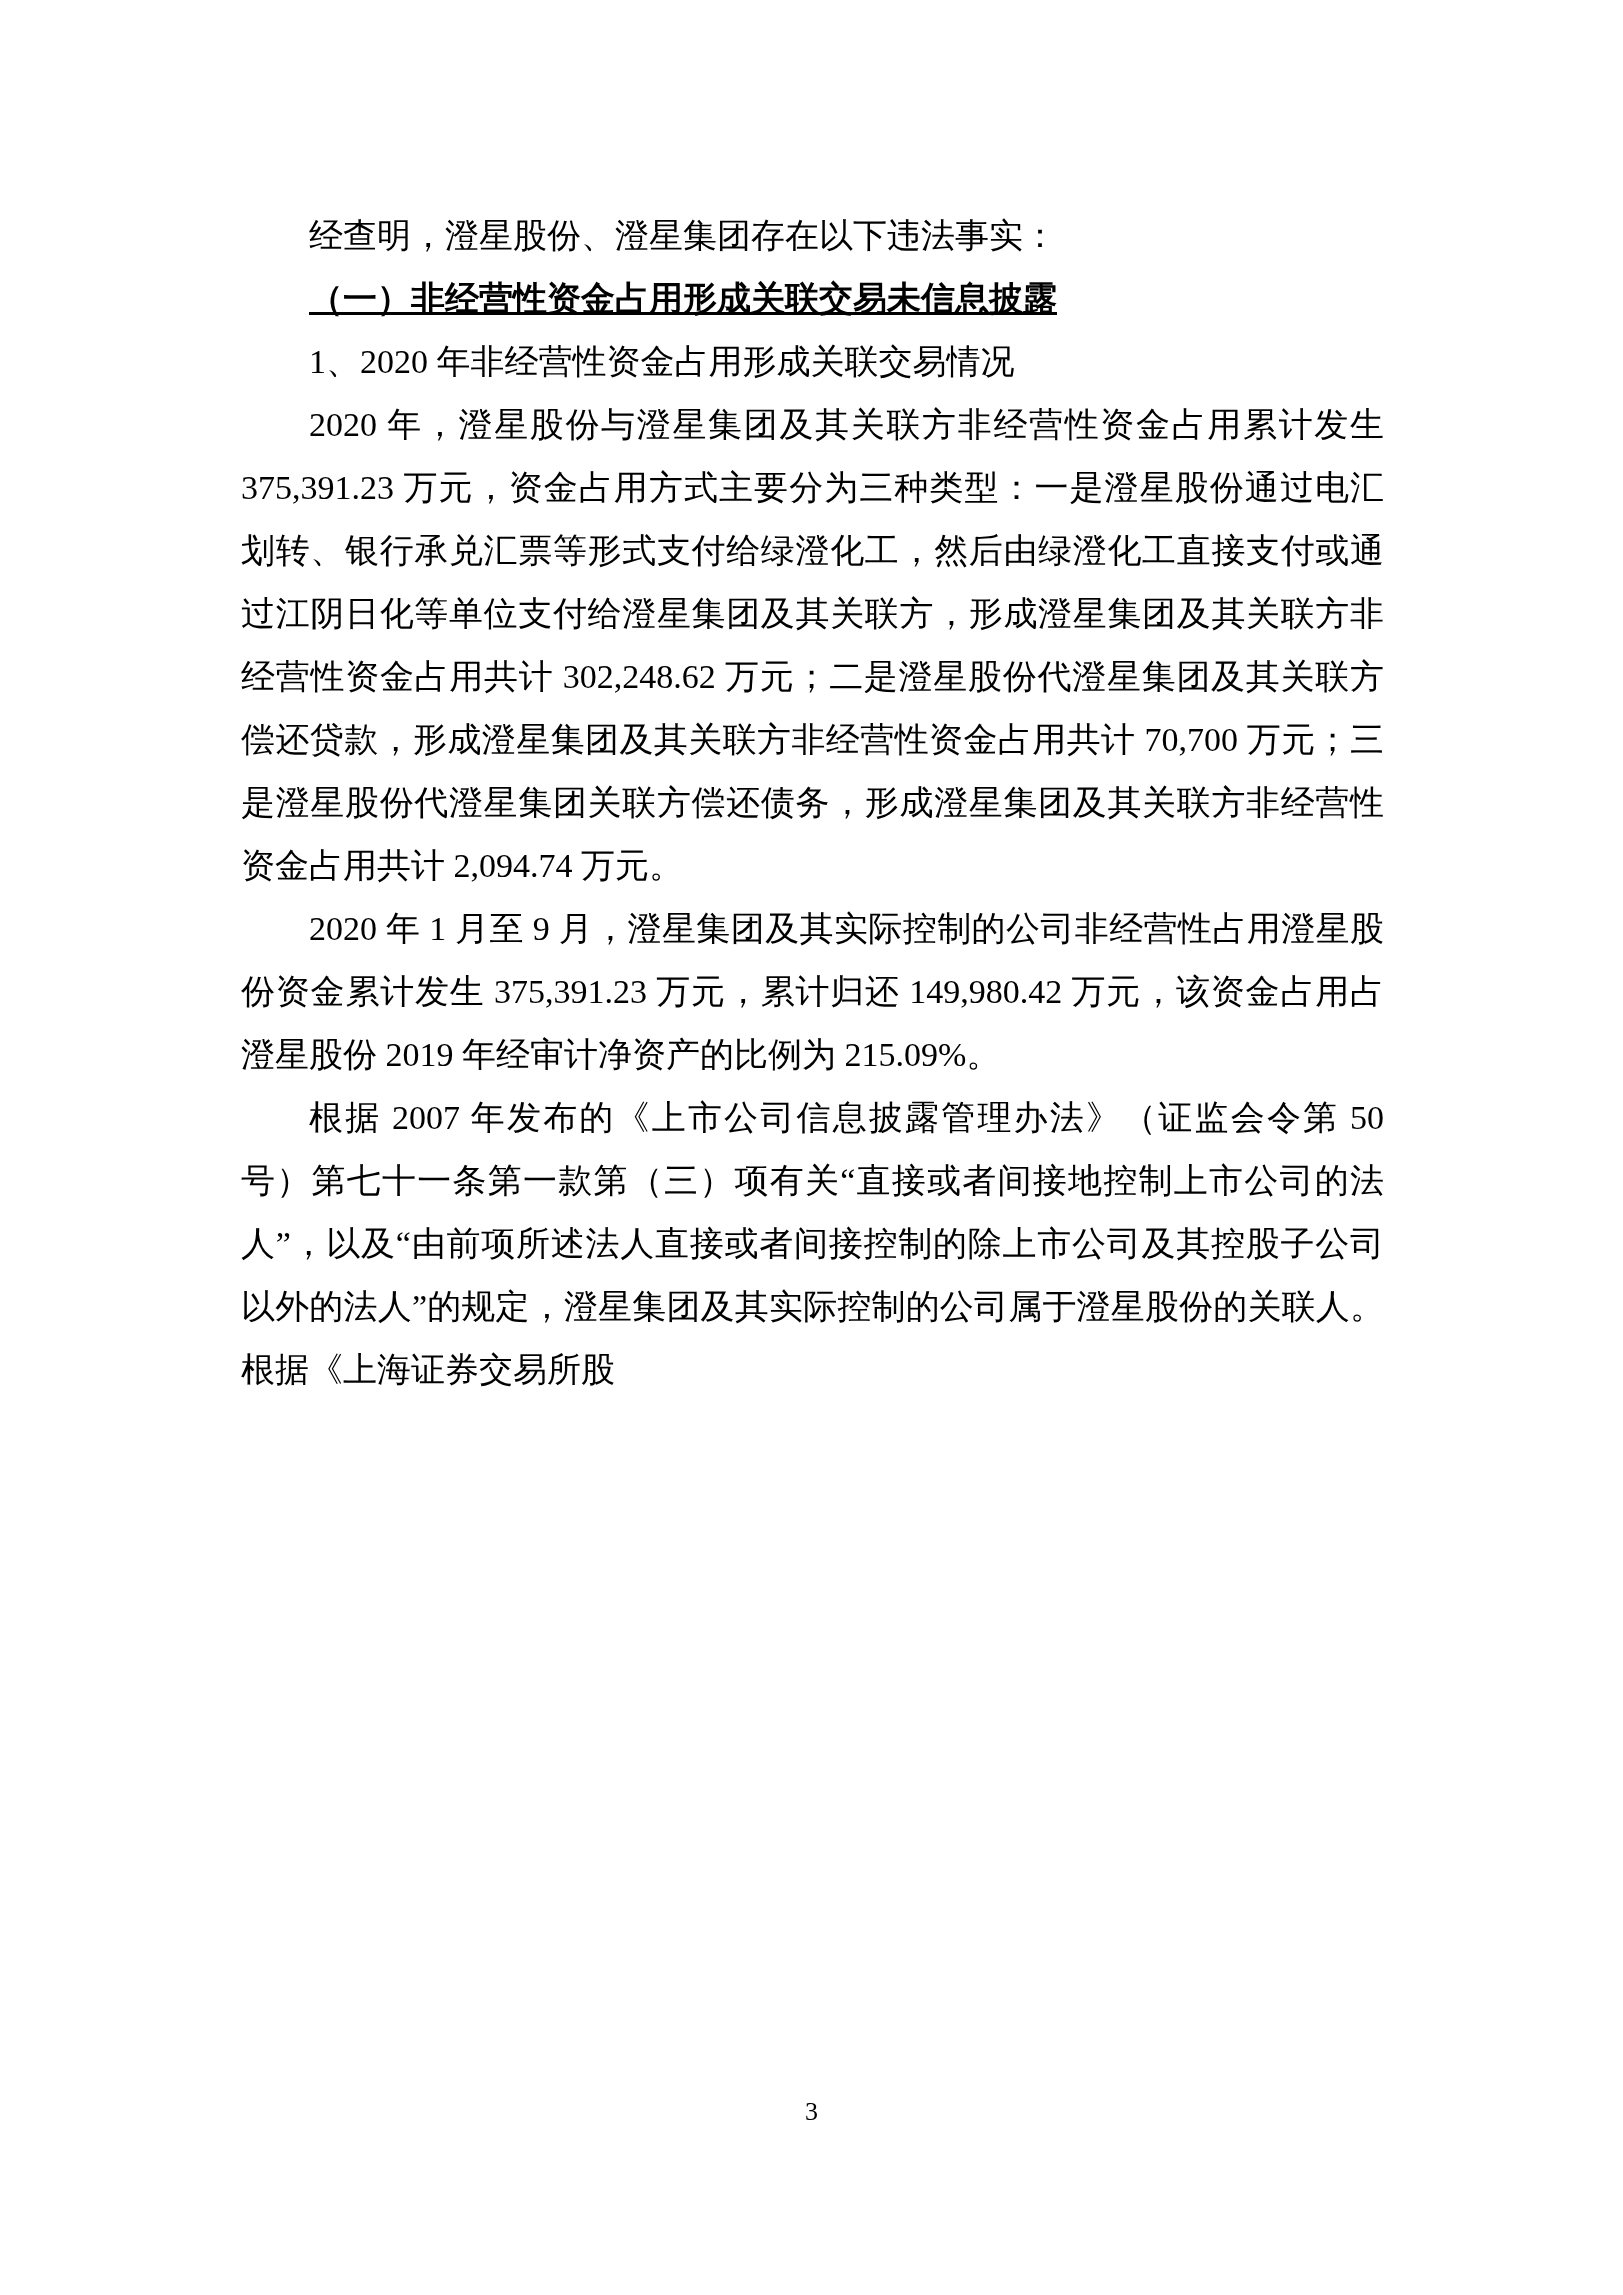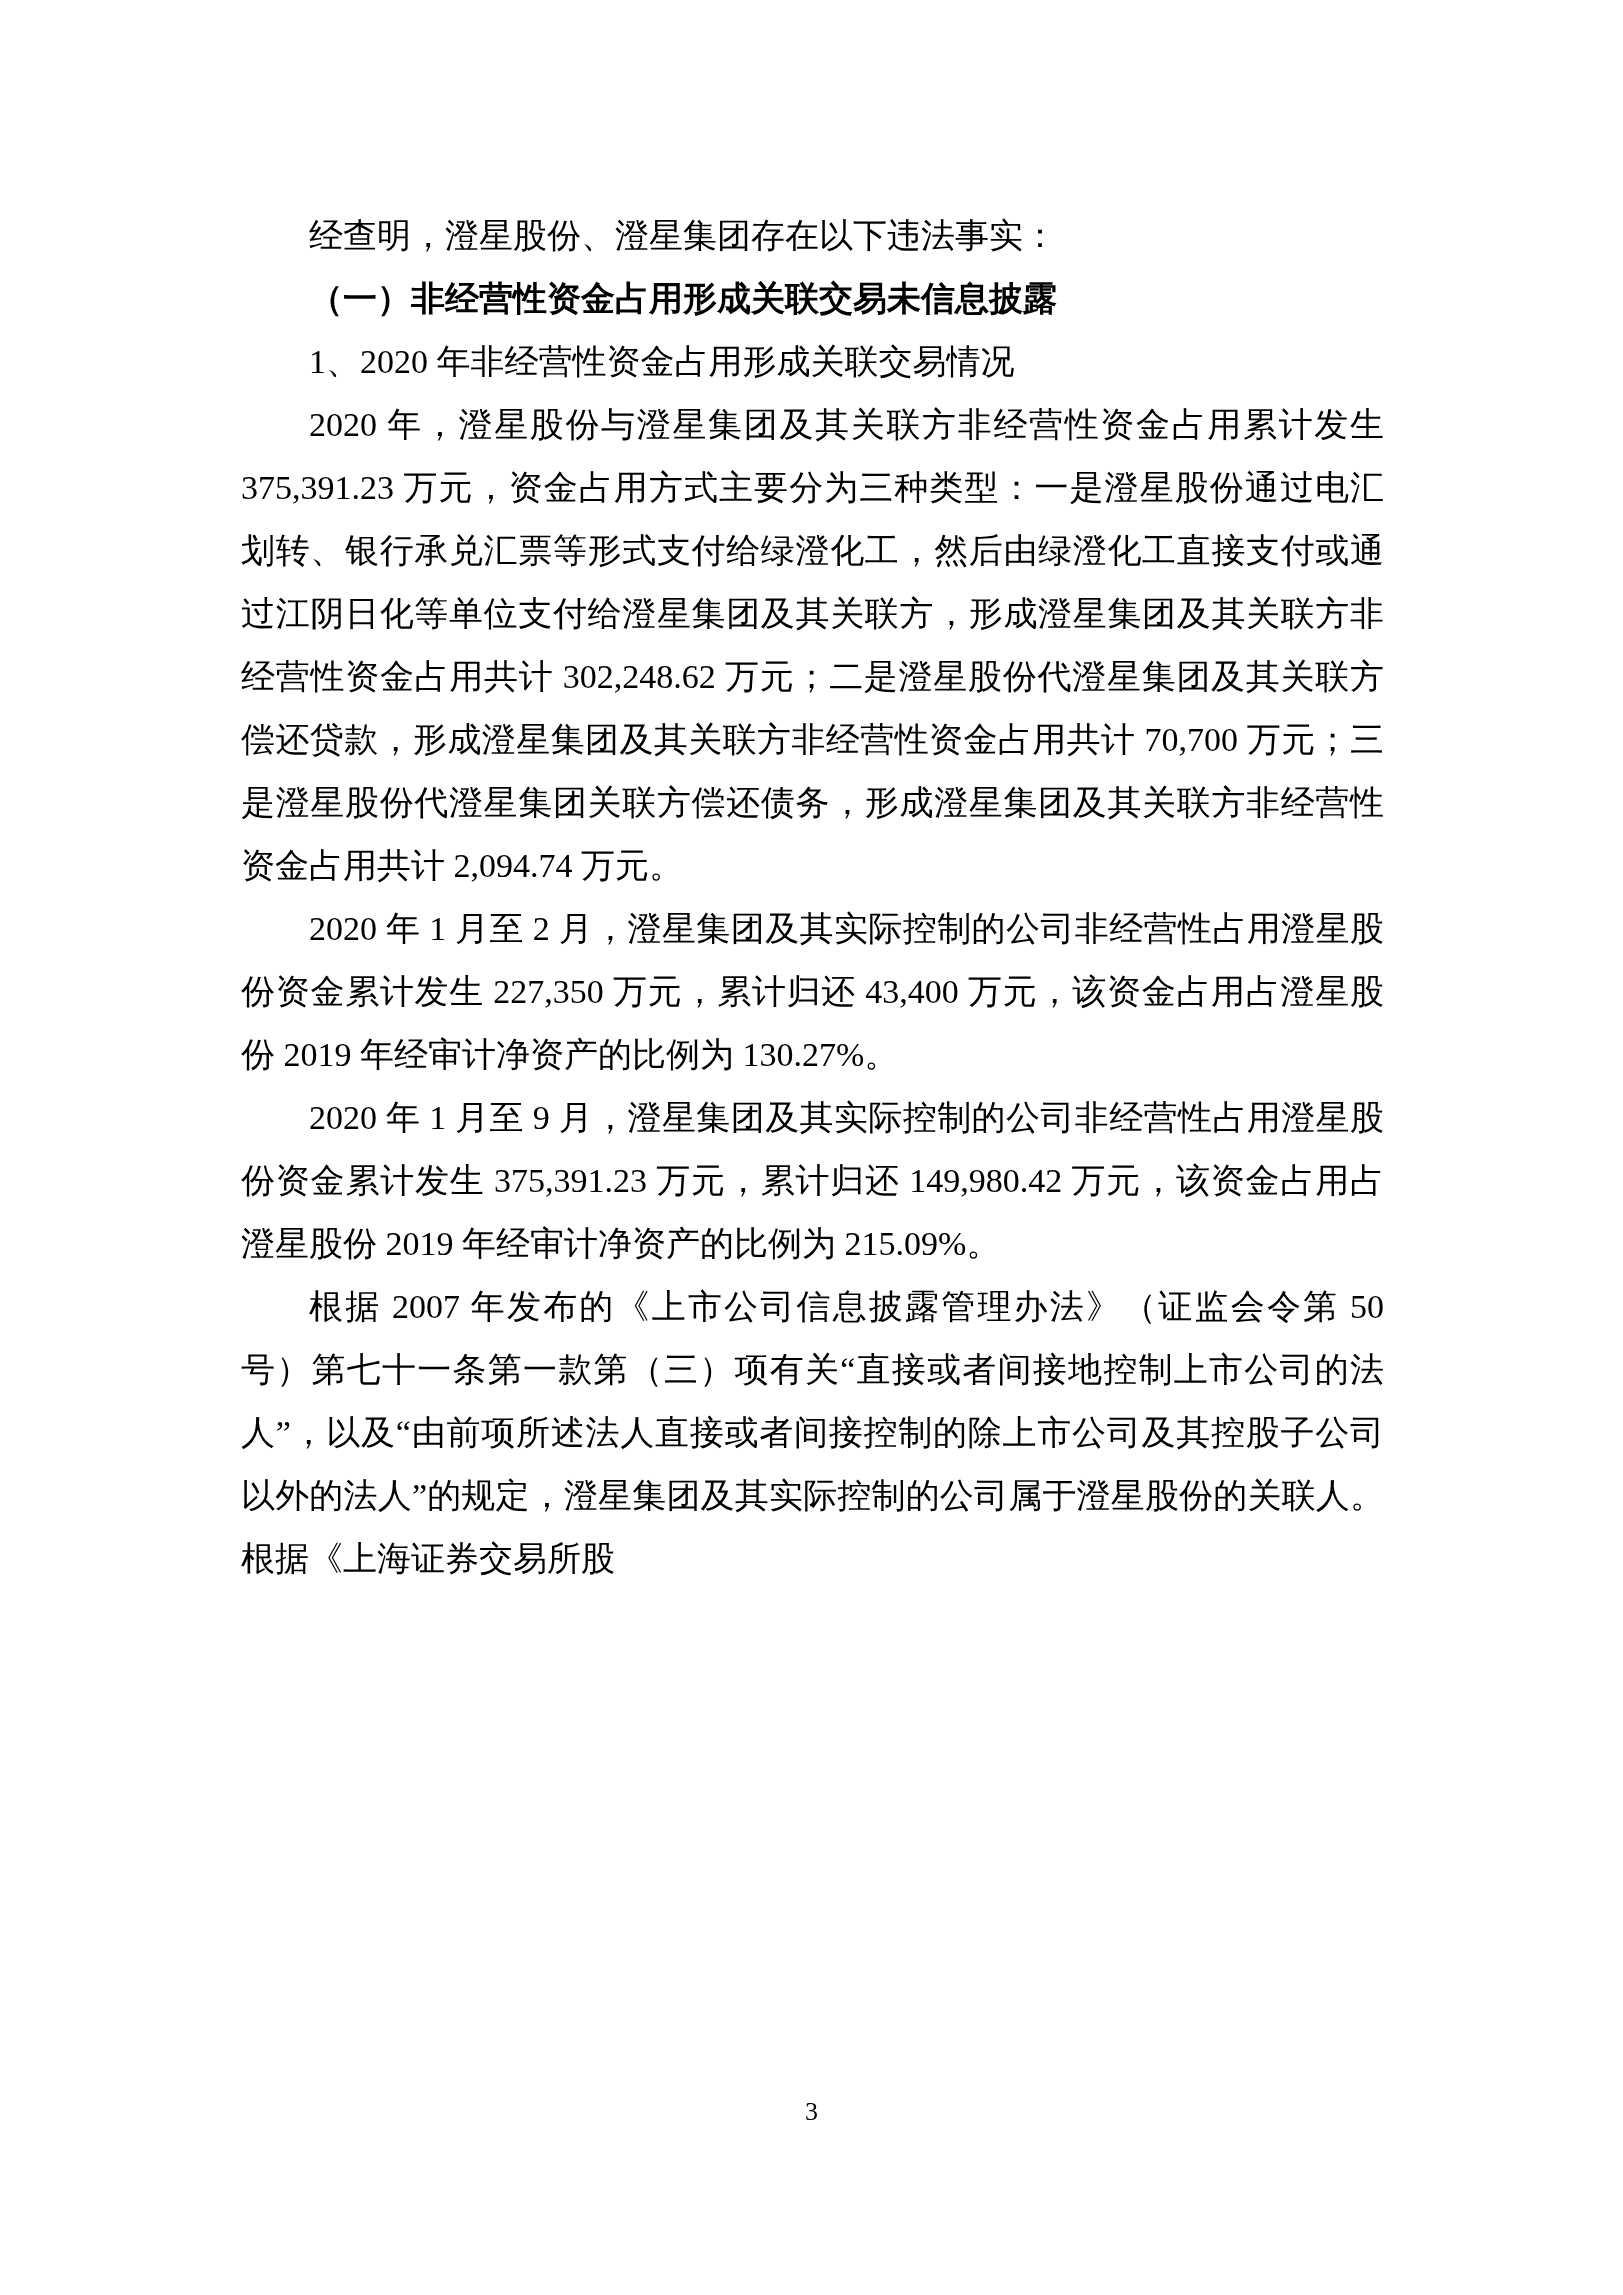--- a/index.html
+++ b/index.html
@@ -27,39 +27,39 @@
     padding: 0;
     font-size: 34px;
     line-height: 63px;
     text-align: justify;
     text-justify: inter-ideograph;
     text-indent: 2em;
     word-break: normal;
   }
   .para.heading {
     font-weight: 700;
+    text-decoration: underline;
   }
   .page-num {
     position: absolute;
     left: 0;
     right: 0;
     top: 2098px;
     text-align: center;
     font-size: 26px;
     line-height: 1.1;
   }
 </style>
 </head>
 <body>
 
 <div class="page">
   <div class="content">
     <p class="para">经查明，澄星股份、澄星集团存在以下违法事实：</p>
     <p class="para heading">（一）非经营性资金占用形成关联交易未信息披露</p>
     <p class="para">1、2020 年非经营性资金占用形成关联交易情况</p>
     <p class="para">2020 年，澄星股份与澄星集团及其关联方非经营性资金占用累计发生 375,391.23 万元，资金占用方式主要分为三种类型：一是澄星股份通过电汇划转、银行承兑汇票等形式支付给绿澄化工，然后由绿澄化工直接支付或通过江阴日化等单位支付给澄星集团及其关联方，形成澄星集团及其关联方非经营性资金占用共计 302,248.62 万元；二是澄星股份代澄星集团及其关联方偿还贷款，形成澄星集团及其关联方非经营性资金占用共计 70,700 万元；三是澄星股份代澄星集团关联方偿还债务，形成澄星集团及其关联方非经营性资金占用共计 2,094.74 万元。</p>
-    <p class="para">2020 年 1 月至 2 月，澄星集团及其实际控制的公司非经营性占用澄星股份资金累计发生 227,350 万元，累计归还 43,400 万元，该资金占用占澄星股份 2019 年经审计净资产的比例为 130.27%。</p>
     <p class="para">2020 年 1 月至 9 月，澄星集团及其实际控制的公司非经营性占用澄星股份资金累计发生 375,391.23 万元，累计归还 149,980.42 万元，该资金占用占澄星股份 2019 年经审计净资产的比例为 215.09%。</p>
     <p class="para">根据 2007 年发布的《上市公司信息披露管理办法》（证监会令第 50 号）第七十一条第一款第（三）项有关“直接或者间接地控制上市公司的法人”，以及“由前项所述法人直接或者间接控制的除上市公司及其控股子公司以外的法人”的规定，澄星集团及其实际控制的公司属于澄星股份的关联人。根据《上海证券交易所股</p>
   </div>
   <div class="page-num">3</div>
 </div>
 
 
 </body></html>

